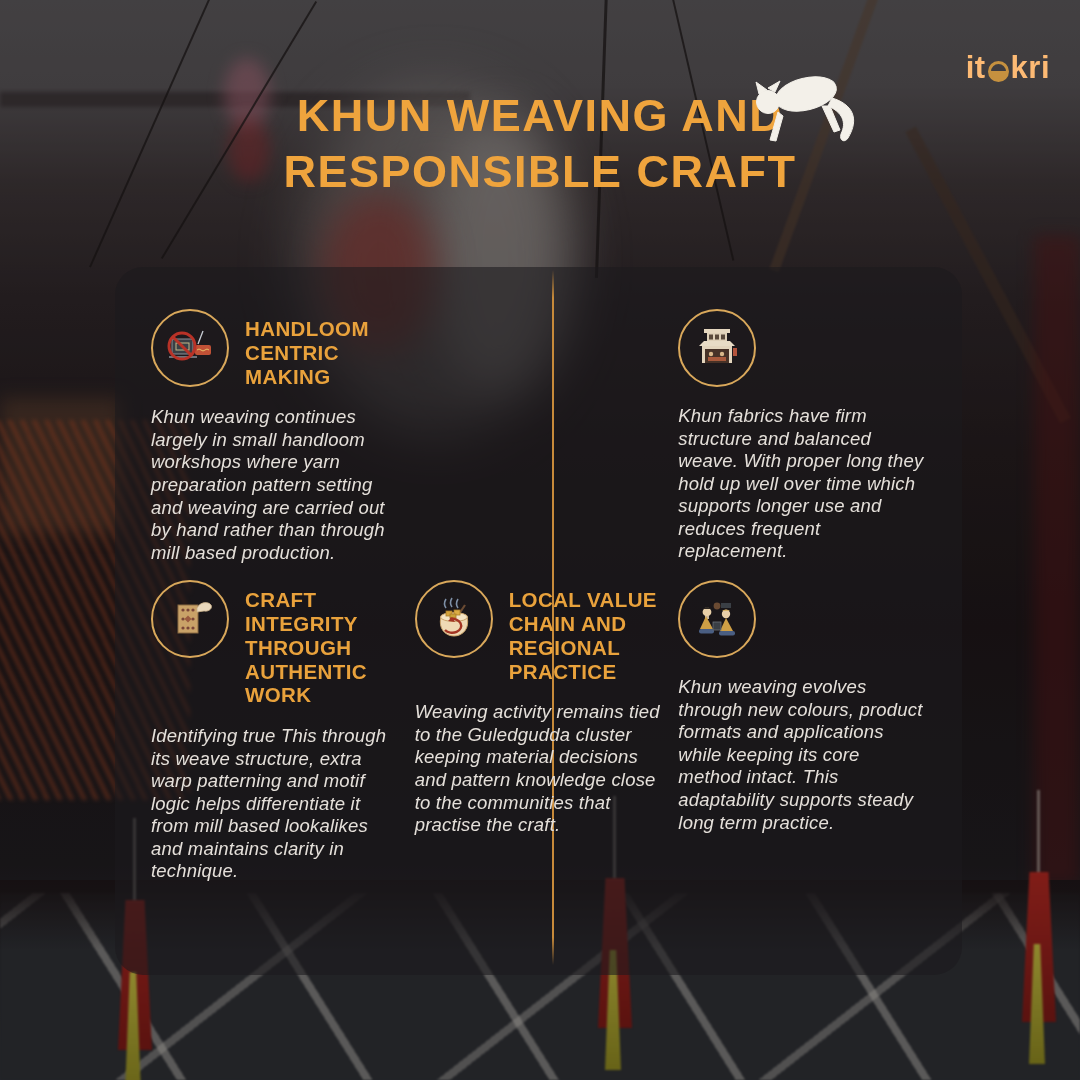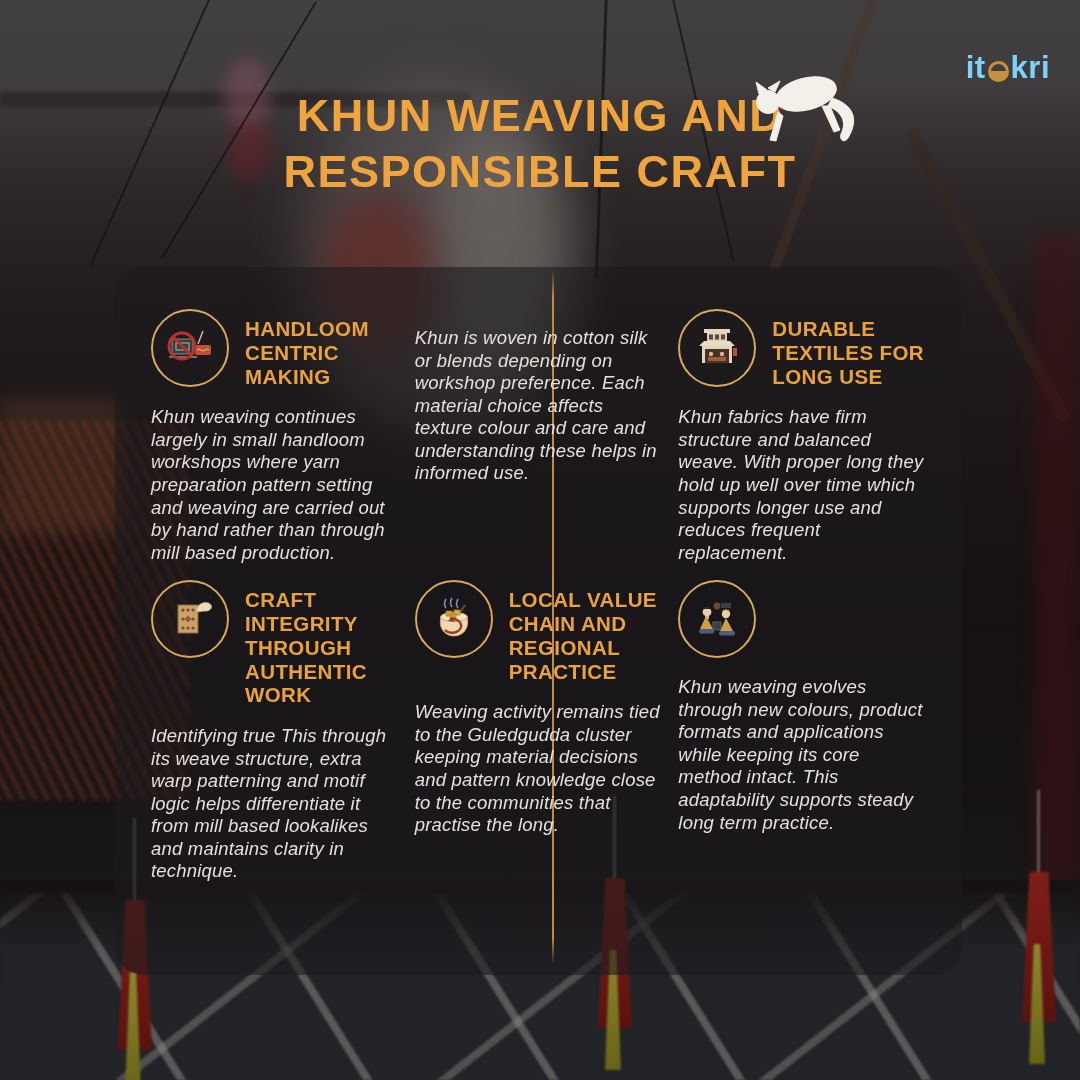--- a/index.html
+++ b/index.html
@@ -39,21 +39,21 @@
   .tassel .t-red{width:34px;height:150px;background:linear-gradient(180deg,#b3261f,#7c1713);
       clip-path:polygon(22% 0,78% 0,100% 100%,0 100%);}
   .tassel .t-yellow{position:absolute;left:7px;top:72px;width:16px;height:120px;
       background:linear-gradient(180deg,#c7be3e,#8f8a1e);clip-path:polygon(30% 0,70% 0,100% 100%,0 100%);}
   .tassel .t-string{position:absolute;left:15px;top:-82px;width:3px;height:86px;background:rgba(210,205,195,.55);}
   .t1{left:118px;top:900px;} .t2{left:598px;top:878px;} .t3{left:1022px;top:872px;}
   .bg-overlay{position:absolute;inset:0;background:rgba(12,10,11,.30);}
 
   
   .logo{position:absolute;top:50px;right:30px;display:flex;align-items:center;
-        color:#7dd3fc;font-weight:bold;font-size:31px;letter-spacing:.5px;}
+        color:#fdba74;font-weight:bold;font-size:31px;letter-spacing:.5px;}
   .logo .o-mark{display:inline-block;width:15px;height:15px;margin:6px 2px 0;
         border:3.5px solid #C6913F;border-radius:50%;
         background:linear-gradient(to top,#C6913F 52%,transparent 52%);}
   .title{position:absolute;top:88px;left:0;width:100%;text-align:center;z-index:3;
         color:#EFA43D;font-weight:bold;font-size:45px;line-height:56px;letter-spacing:1.5px;}
   .cat{position:absolute;left:748px;top:62px;z-index:4;}
 
   
   .panel{position:absolute;left:115px;top:267px;width:847px;height:708px;z-index:2;
         background:rgba(28,26,29,.58);border-radius:28px;box-sizing:border-box;
@@ -152,42 +152,40 @@
               <circle cx="16" cy="22" r="13" fill="none" stroke="#b83227" stroke-width="3"></circle>
               <line x1="7" y1="13" x2="25" y2="31" stroke="#b83227" stroke-width="3"></line>
             </svg>
           </div>
           <h2>HANDLOOM CENTRIC MAKING</h2>
         </div>
         <p>Khun weaving continues largely in small handloom workshops where yarn preparation pattern setting and weaving are carried out by hand rather than through mill based production.</p>
       </div>
 
       <div class="card">
-        <p>Khun is woven in cotton silk or blends depending on workshop preference. Each material choice affects texture colour and care and understanding these helps in informed use.</p>
       </div>
 
       <div class="card">
         <div class="card-head">
           <div class="icon-ring">
             <svg width="48" height="48" viewBox="0 0 48 48">
               <rect x="11" y="5" width="26" height="4" fill="#e5d7bf"></rect>
               <rect x="14" y="9" width="20" height="8" fill="#ded0b8"></rect>
               <rect x="16" y="10.5" width="4" height="5" fill="#5a4a3c"></rect>
                 <rect x="22" y="10.5" width="4" height="5" fill="#5a4a3c"></rect>
                 <rect x="28" y="10.5" width="4" height="5" fill="#5a4a3c"></rect>
               <path d="M6,22 L42,22 L37,17 L11,17 Z" fill="#e8dcc6"></path>
               <rect x="9" y="22" width="30" height="17" fill="#e3d5bd"></rect>
               <rect x="12" y="25" width="24" height="14" fill="#473227"></rect>
               <circle cx="18" cy="30" r="2.2" fill="#d9b88a"></circle>
                 <circle cx="29" cy="30" r="2.2" fill="#d9b88a"></circle>
               <rect x="15" y="33" width="18" height="4" fill="#a85a3c"></rect>
               <rect x="40" y="24" width="4" height="8" fill="#b4543c"></rect>
             </svg>
           </div>
-          <h2>DURABLE TEXTILES FOR LONG USE</h2>
         </div>
         <p>Khun fabrics have firm structure and balanced weave. With proper long they hold up well over time which supports longer use and reduces frequent replacement.</p>
       </div>
 
       <div class="card">
         <div class="card-head">
           <div class="icon-ring">
             <svg width="48" height="48" viewBox="0 0 48 48">
               <rect x="12" y="10" width="20" height="28" fill="#c9a268" stroke="#8a6a42"></rect>
               <g fill="#7a4638">
@@ -221,21 +219,21 @@
               <ellipse cx="24" cy="22" rx="13.5" ry="4.5" fill="#f4e4c4" stroke="#caa36a"></ellipse>
               <rect x="16" y="16" width="6" height="5" fill="#d4a43c" stroke="#a87a28" stroke-width=".8"></rect>
               <rect x="24" y="15" width="6" height="5" fill="#dcae44" stroke="#a87a28" stroke-width=".8"></rect>
               <rect x="20" y="19" width="6" height="4" fill="#caa338" stroke="#a87a28" stroke-width=".8"></rect>
               <path d="M15,35 a9,7 0 1 0 5,-11" fill="none" stroke="#a33524" stroke-width="2.4"></path>
               <path d="M22,22 L18,26 L25,27 Z" fill="#a33524"></path>
             </svg>
           </div>
           <h2>LOCAL VALUE CHAIN AND REGIONAL PRACTICE</h2>
         </div>
-        <p>Weaving activity remains tied to the Guledgudda cluster keeping material decisions and pattern knowledge close to the communities that practise the long.</p>
+        <p>Weaving activity remains tied to the Guledgudda cluster keeping material decisions and pattern knowledge close to the communities that practise the craft.</p>
       </div>
 
       <div class="card">
         <div class="card-head">
           <div class="icon-ring">
             <svg width="48" height="48" viewBox="0 0 48 48">
               <circle cx="24" cy="11" r="3.4" fill="#6a4a32"></circle>
               <rect x="28" y="8" width="10" height="5" fill="#3a3f45"></rect>
               <circle cx="14" cy="17" r="4.4" fill="#e8cfa8"></circle>
               <path d="M10,14 a5,5 0 0 1 8,0 Z" fill="#2a2420"></path>

